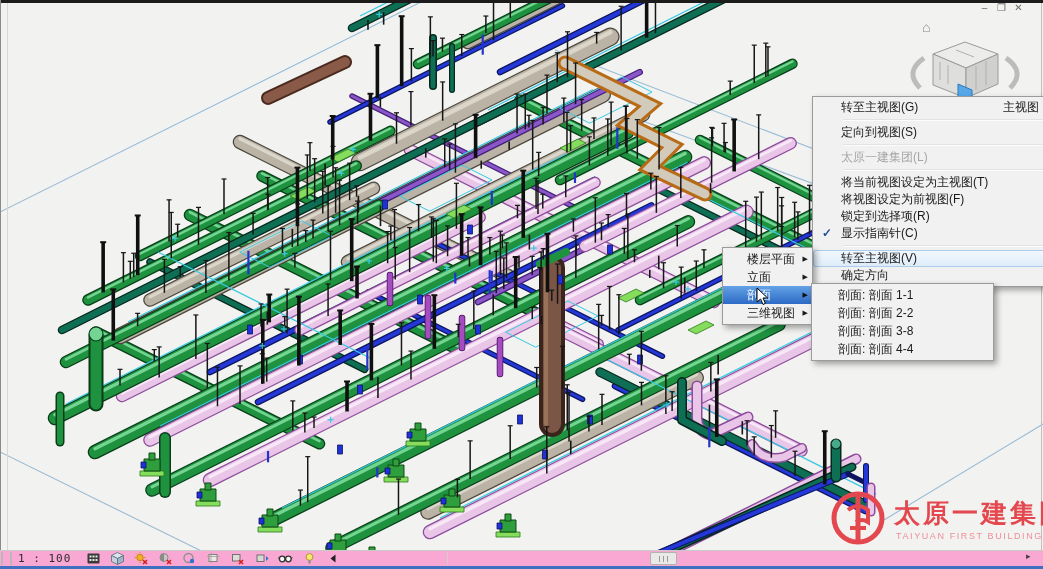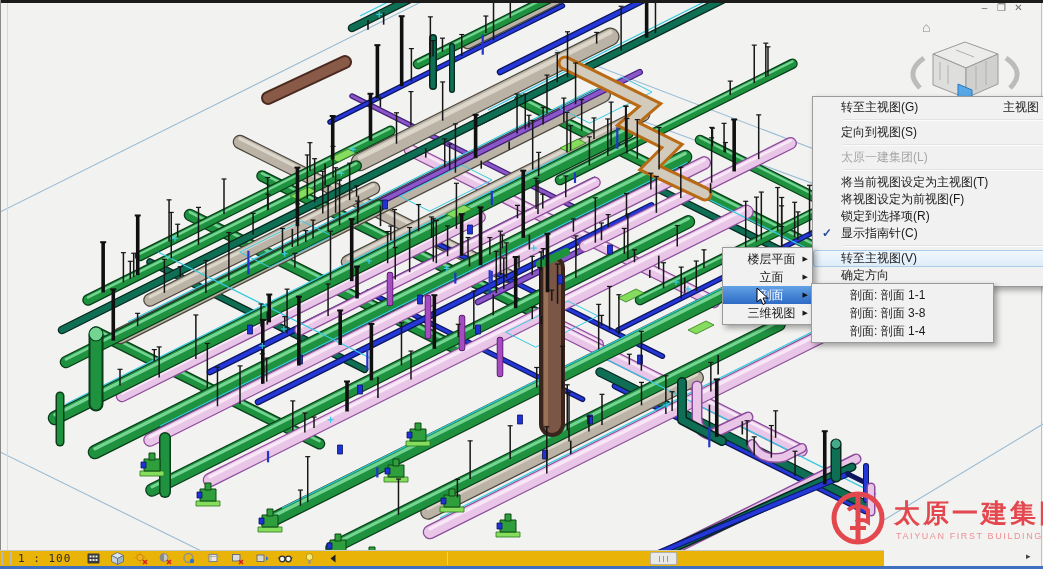--- a/index.html
+++ b/index.html
@@ -15,44 +15,44 @@
   #winctl{position:absolute;left:976px;top:2px;z-index:5;color:#6e6e6c;font-size:10px;letter-spacing:0;}
   #winctl span{display:inline-block;width:17px;text-align:center;cursor:default;}
   
   #cubewrap{position:absolute;left:898px;top:10px;z-index:3;}
   
   #watermark{position:absolute;left:828px;top:488px;z-index:6;width:215px;height:62px;}
   #wm-title{position:absolute;left:66px;top:8px;font-size:26px;font-weight:700;color:#e4484f;
             letter-spacing:3px;white-space:nowrap;}
   #wm-sub{position:absolute;left:68px;top:43px;font-size:9px;color:#ee8f96;letter-spacing:1.6px;white-space:nowrap;}
   
-  #vcbar{position:absolute;left:0;bottom:3px;width:884px;height:15px;background:#eab308;
+  #vcbar{position:absolute;left:0;bottom:3px;width:1043px;height:15px;background:#f9a8d4;
          border-top:1px solid #c9c9c7;z-index:8;}
   #vcgrip{position:absolute;left:1px;top:1px;width:7px;height:13px;
           border-left:2px solid #b8b8b6;border-right:2px solid #b8b8b6;}
   #vcscale{position:absolute;left:18px;top:1px;font-family:"DejaVu Sans Mono",monospace;
            font-size:11px;color:#2a2a2a;letter-spacing:1px;}
   #vcicons{position:absolute;left:86px;top:0px;height:15px;display:flex;gap:9px;align-items:center;}
   .vcicon{width:15px;height:15px;display:inline-block;}
   #sbdivider{position:absolute;left:447px;top:1px;width:1px;height:13px;background:#cfcfcd;}
   #sbthumb{position:absolute;left:650px;top:1px;width:27px;height:13px;background:#e9e9e7;
            border:1px solid #b2b2b0;border-radius:2px;box-sizing:border-box;}
   #sbthumb:before{content:"";position:absolute;left:8px;top:3px;width:1px;height:6px;
            background:#9a9a98;box-shadow:4px 0 0 #9a9a98,8px 0 0 #9a9a98;}
   #sbarrow{position:absolute;left:1026px;top:0px;font-size:9px;color:#404040;}
   #bluestrip{position:absolute;left:0;bottom:0;width:1043px;height:3px;background:#3f6fbe;z-index:8;}
   
   .popup{position:absolute;background:#f1f1f1;border:1px solid #9b9b9b;
          box-shadow:3px 3px 6px rgba(0,0,0,.35);font-size:12px;color:#1a1a1a;padding:2px 0;}
   #main-menu{left:812px;top:96px;width:240px;z-index:50;}
   #main-menu .mrow{height:17px;line-height:17px;position:relative;padding-left:28px;padding-right:14px;}
-  #view-submenu{left:722px;top:247px;width:89px;z-index:60;text-align:center;}
+  #view-submenu{left:722px;top:247px;width:89px;z-index:60;}
   #view-submenu .mrow{height:18px;line-height:18px;position:relative;padding-left:24px;padding-right:16px;}
   #section-submenu{left:811px;top:283px;width:181px;z-index:70;}
-  #section-submenu .mrow{height:18px;line-height:18px;position:relative;padding-left:26px;padding-right:4px;margin-left:12px;}
+  #section-submenu .mrow{height:18px;line-height:18px;position:relative;padding-left:26px;padding-right:4px;}
   .mrow{white-space:nowrap;cursor:default;}
   .mrow .gut{position:absolute;left:4px;top:0;width:20px;text-align:center;color:#2050a0;
              font-size:12px;font-weight:700;}
   .mright{float:right;margin-left:35px;}
   .marrow{position:absolute;right:4px;top:0px;font-size:7px;color:#1a1a1a;}
   .msep{height:1px;background:#e3e3e3;margin:3px 3px 4px 30px;box-shadow:0 1px 0 #fcfcfc;}
   .dis{color:#a6a6a6;}
   .hot{background:linear-gradient(#f3f9fe,#dcebf9);box-shadow:inset 0 0 0 1px #a9cdeb;border-radius:3px;}
   .sel{background:linear-gradient(#63a1e6,#2d6bc6);color:#fff;}
   .sel .marrow{color:#111;}
@@ -949,20 +949,21 @@
       <div class="mrow"><span>确定方向</span></div>
     </div>
   <div id="view-submenu" class="popup">
       <div class="mrow"><span>楼层平面</span><span class="marrow">▶</span></div>
       <div class="mrow"><span>立面</span><span class="marrow">▶</span></div>
       <div class="mrow sel"><span>剖面</span><span class="marrow">▶</span></div>
       <div class="mrow"><span>三维视图</span><span class="marrow">▶</span></div>
     </div>
   <div id="section-submenu" class="popup">
       <div class="mrow"><span>剖面: 剖面 1-1</span></div>
+      <div class="mrow"><span>剖面: 剖面 2-2</span></div>
       <div class="mrow"><span>剖面: 剖面 3-8</span></div>
-      <div class="mrow"><span>剖面: 剖面 1-4</span></div>
+      <div class="mrow"><span>剖面: 剖面 4-4</span></div>
     </div>
 
   <svg id="cursor" width="14" height="20">
     <polygon points="1,1 1,15 4.6,12 7,17.5 9.4,16.3 7,11 11.6,11" fill="#fff" stroke="#000" stroke-width="1"></polygon>
   </svg>
 </div>
 
 </body></html>

